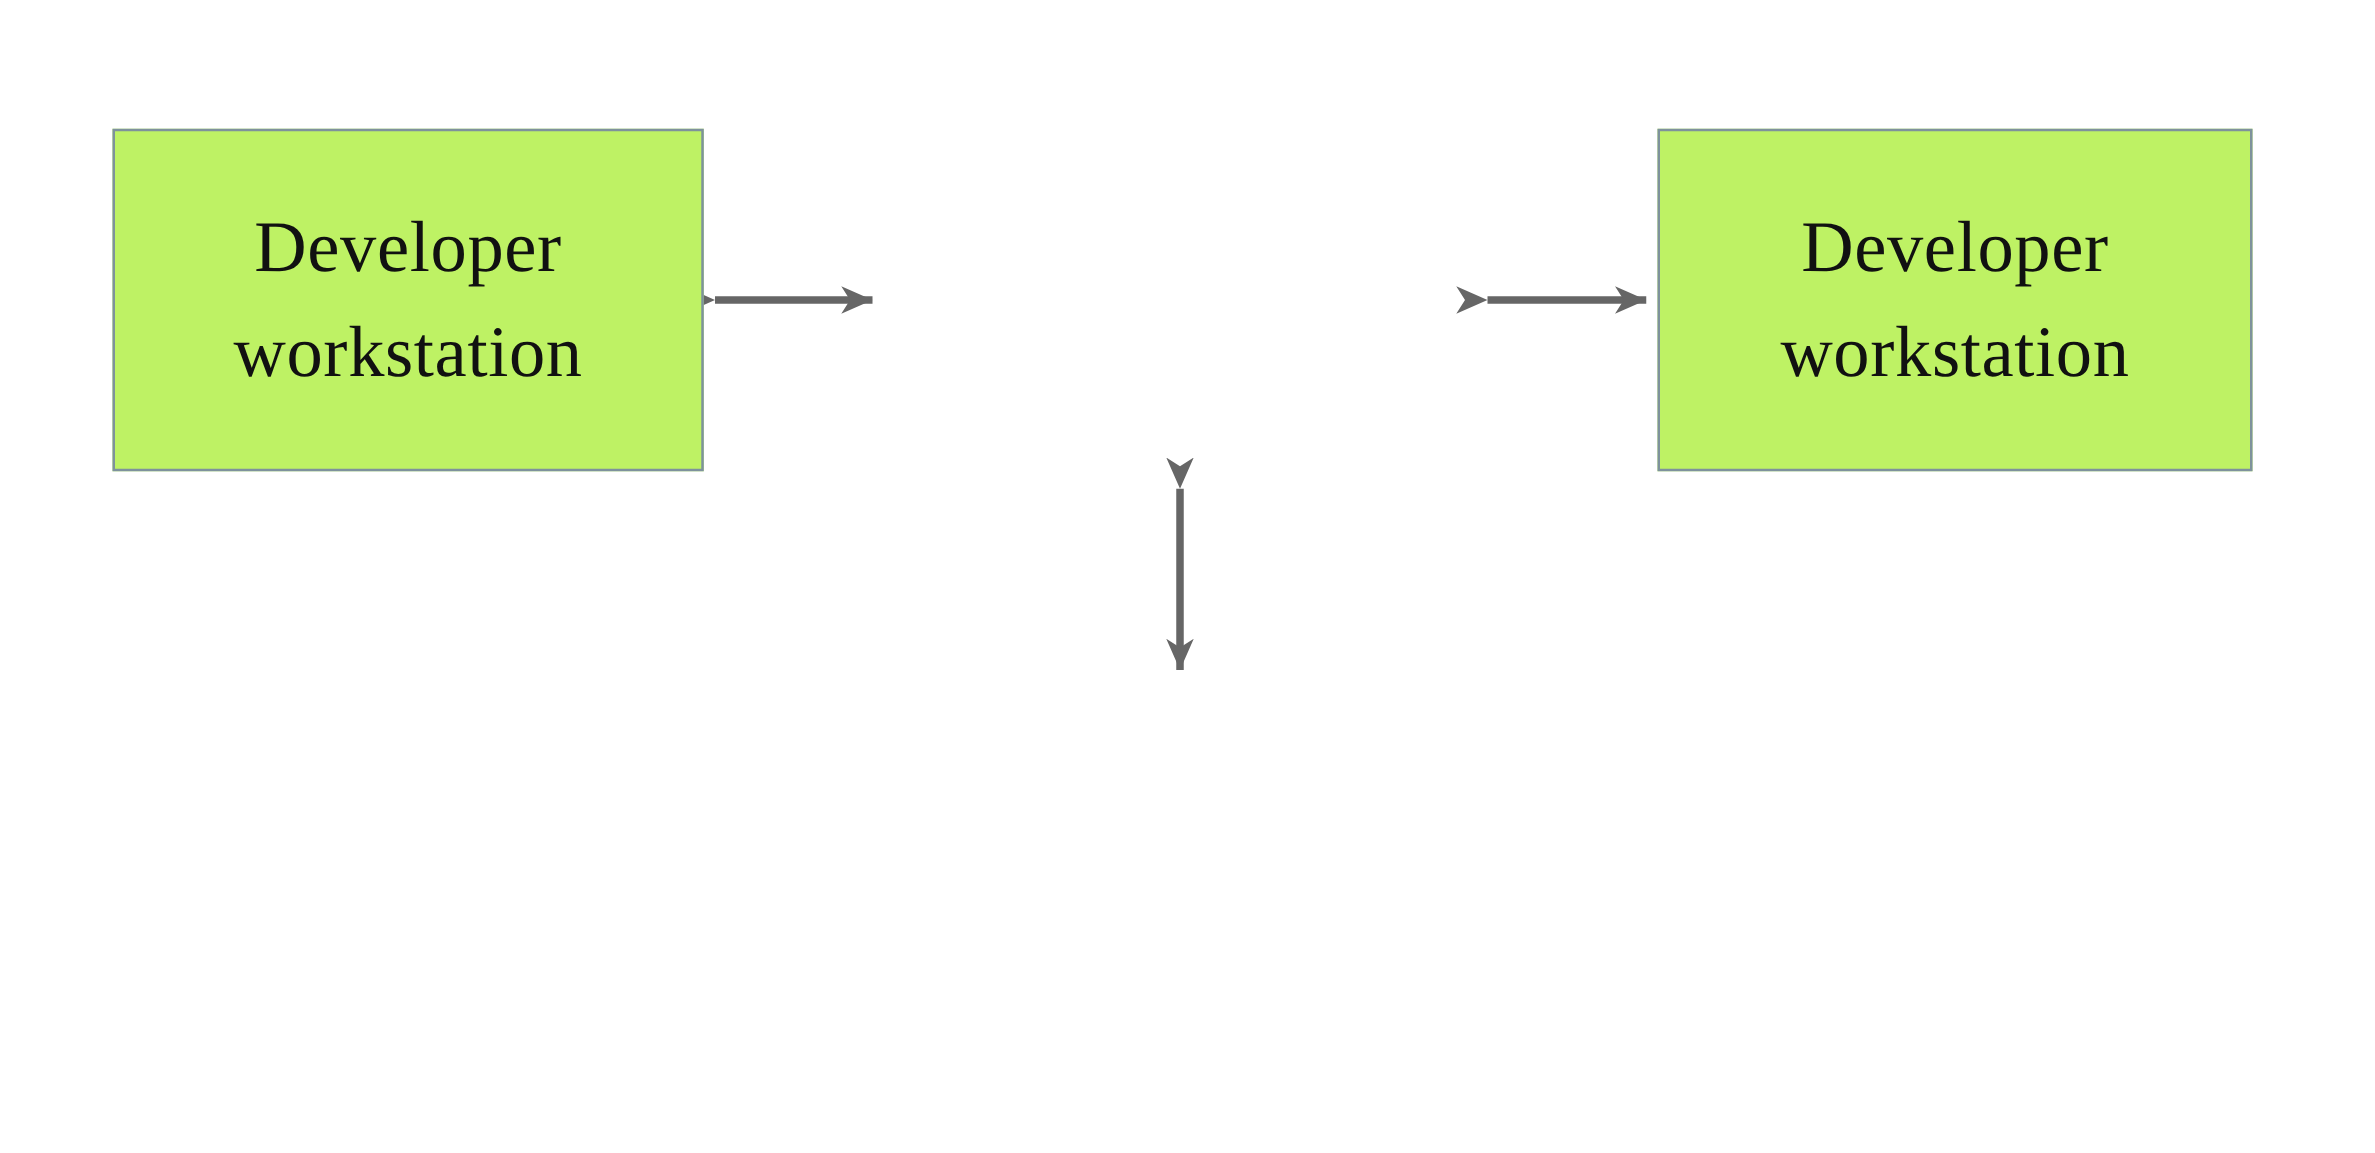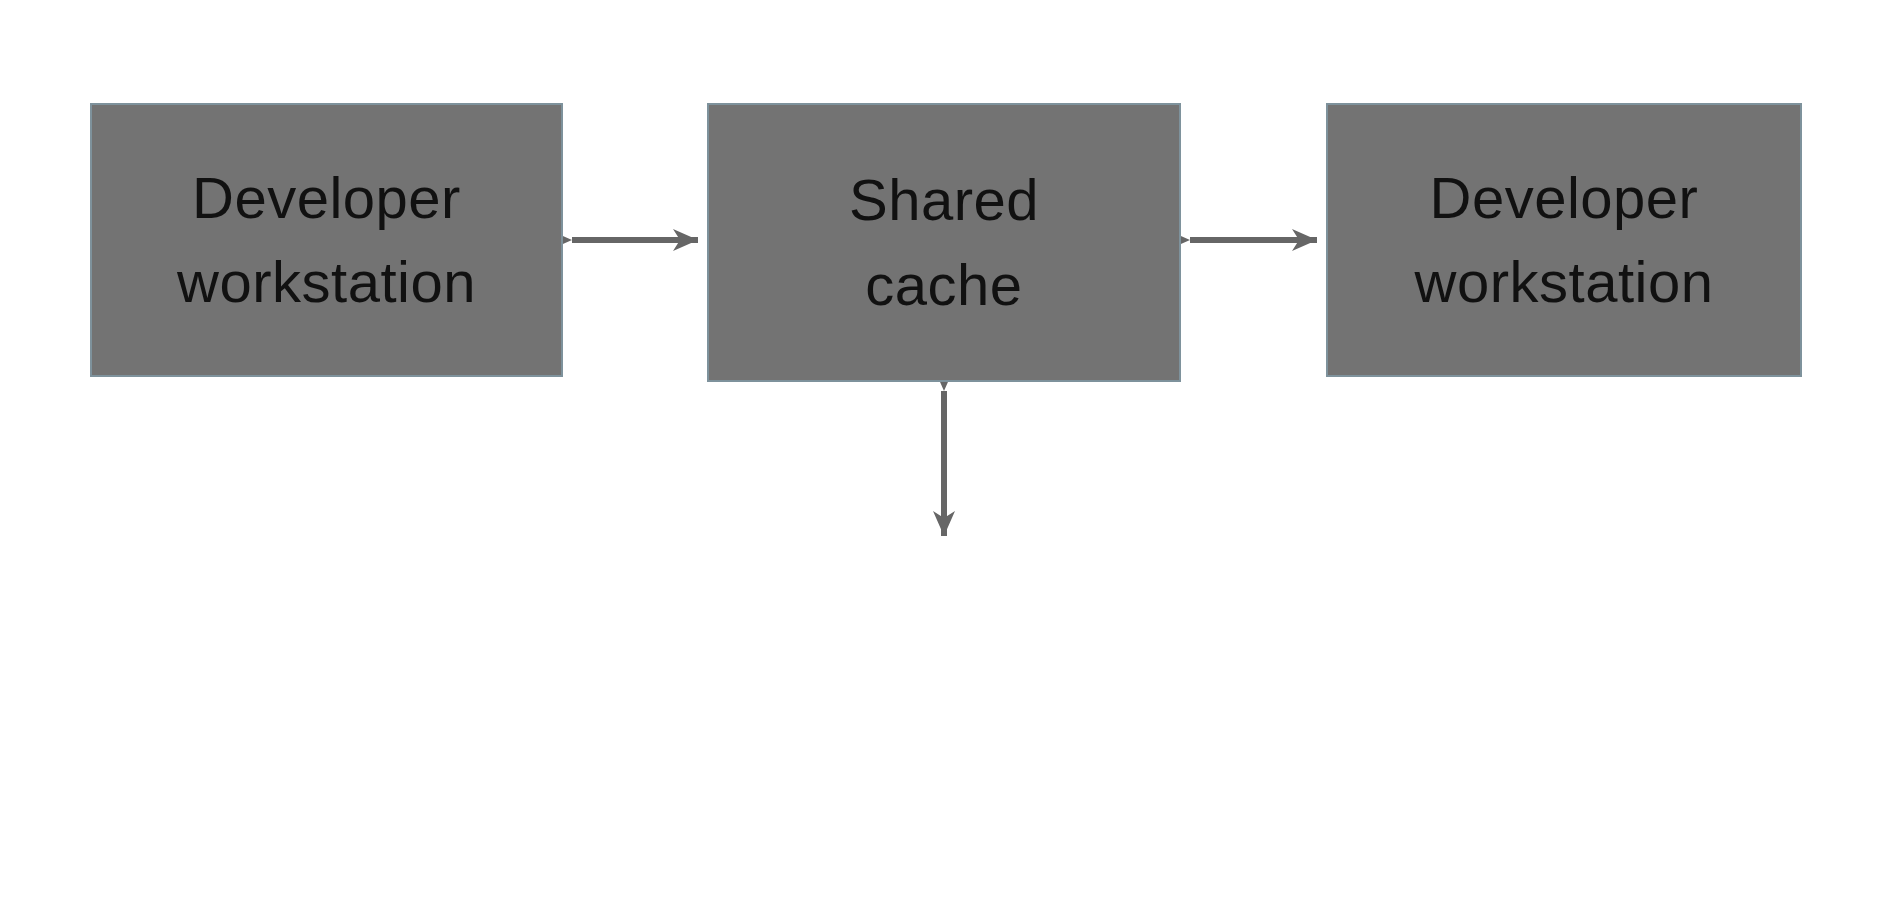--- a/index.html
+++ b/index.html
@@ -19,26 +19,27 @@
     position: absolute;
     left: 0;
     top: 0;
     width: 1900px;
     height: 922px;
     pointer-events: none;
   }
   .node {
     position: absolute;
     box-sizing: border-box;
-    background: #737373;
+    background: #bef264;
     border: 2px solid #7e929c;
     display: flex;
     align-items: center;
     justify-content: center;
     text-align: center;
+    font-family: Liberation Serif, serif;
   }
   .node-label {
     font-size: 58px;
     line-height: 1.45;
     color: #111111;
     white-space: pre-line;
     letter-spacing: 0.5px;
   }
   #node-dev-left   { left: 90px;   top: 103px; width: 473px; height: 274px; }
   #node-cache      { left: 707px;  top: 103px; width: 474px; height: 279px; }
@@ -59,24 +60,20 @@
     <line x1="572" y1="240" x2="698" y2="240" stroke="#666666" stroke-width="6" marker-start="url(#arrowhead)" marker-end="url(#arrowhead)"></line>
     <line x1="1190" y1="240" x2="1317" y2="240" stroke="#666666" stroke-width="6" marker-start="url(#arrowhead)" marker-end="url(#arrowhead)"></line>
     <line x1="944" y1="391" x2="944" y2="536" stroke="#666666" stroke-width="6" marker-start="url(#arrowhead)" marker-end="url(#arrowhead)"></line>
   </svg>
 
   <div class="node" id="node-dev-left">
     <span class="node-label">Developer
 workstation</span>
   </div>
 
-  <div class="node" id="node-cache">
-    <span class="node-label">Shared
-cache</span>
-  </div>
 
   <div class="node" id="node-dev-right">
     <span class="node-label">Developer
 workstation</span>
   </div>
 
 
 </div>
 
 </body></html>

